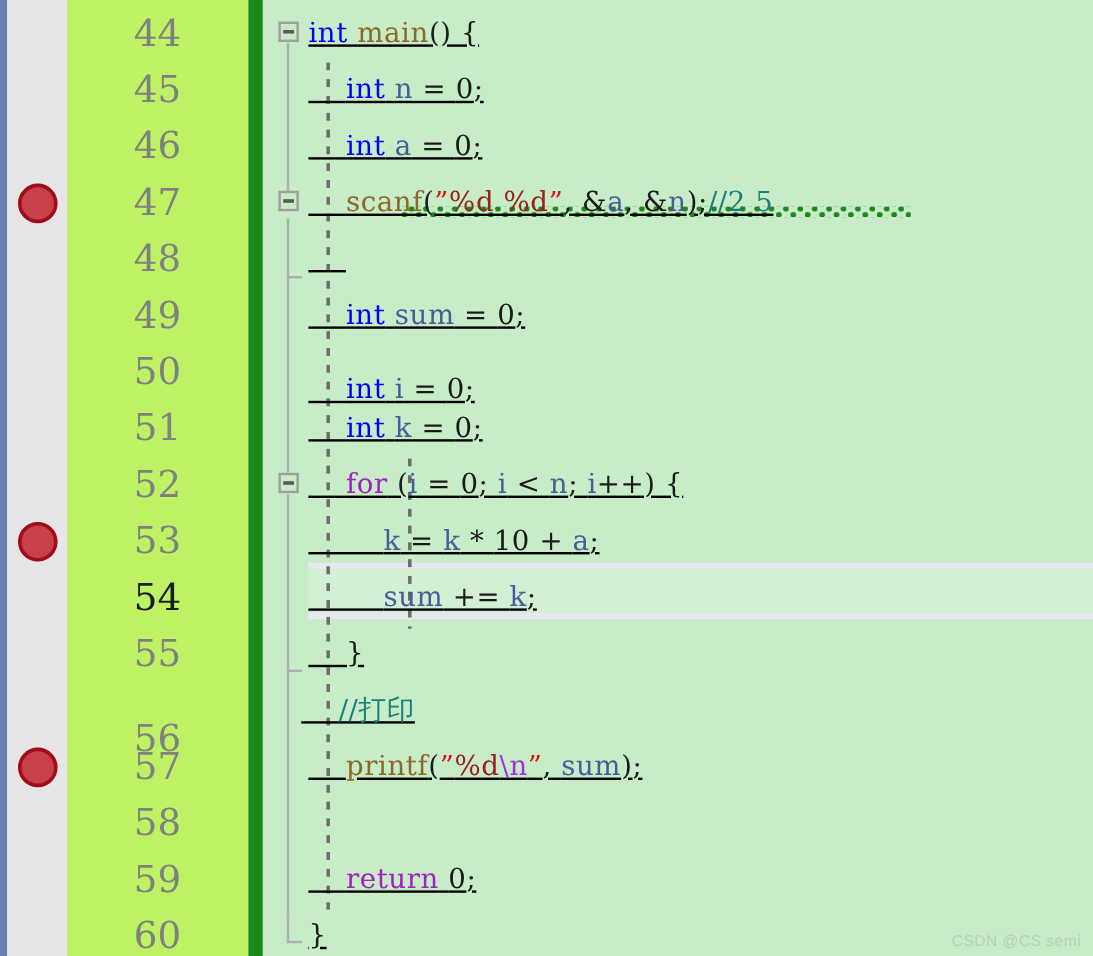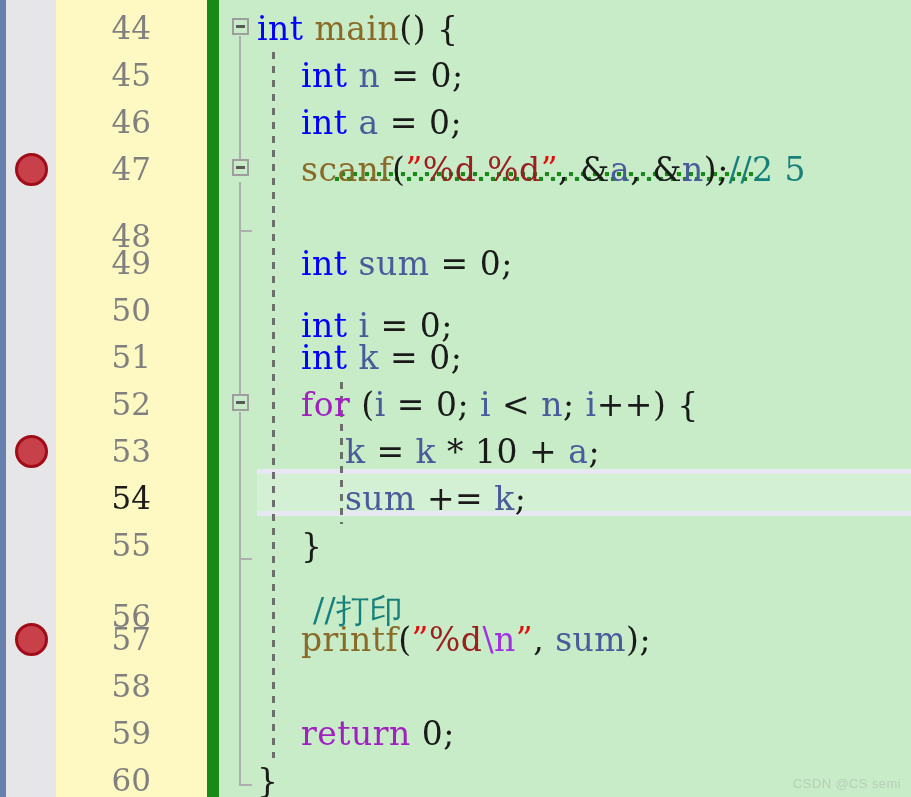--- a/index.html
+++ b/index.html
@@ -42,21 +42,21 @@
     background: #c8404a;
     border: 3px solid #a00c18;
     box-sizing: border-box;
   }
 
   
   .linenum-col {
     position: absolute;
     left: 56px; top: 0;
     width: 151px; height: 797px;
-    background: #fef9c3;
+    background: #bef264;
   }
   .linenum {
     position: absolute;
     right: 56px;
     width: 90px;
     text-align: right;
     font-size: 31px;
     line-height: 47px;
     color: #808080;
     font-family: "DejaVu Serif", "Liberation Serif", serif;
@@ -139,23 +139,24 @@
     border-bottom: 5px solid #e8e8f2;
     box-sizing: border-box;
   }
 
   
   .code-line {
     position: absolute;
     left: 0;
     white-space: pre;
     font-family: "DejaVu Serif", "Liberation Serif", serif;
-    font-size: 33px;
+    font-size: 23px;
     line-height: 47px;
     letter-spacing: 0.5px;
+    text-decoration: underline;
   }
 
   
   .t-kw       { color: #0000ff; }
   .t-ctrl     { color: #a020c0; }
   .t-fn       { color: #8a6a28; }
   .t-var      { color: #4a5a9a; }
   .t-punct    { color: #1a1a1a; }
   .t-num      { color: #1a1a1a; }
   .t-str      { color: #9a2020; }
@@ -201,21 +202,21 @@
         <div class="bp-dot" style="top: 623px; background: rgb(200, 64, 74); border-color: rgb(160, 12, 24);"></div>
       </div>
   </div>
 
   <div class="linenum-col">
     <div id="linenum-holder">
         <div class="linenum" style="top: 5px;">44</div>
         <div class="linenum" style="top: 52px;">45</div>
         <div class="linenum" style="top: 99px;">46</div>
         <div class="linenum" style="top: 146px;">47</div>
-        <div class="linenum" style="top: 193px; margin-top: 20px;">48</div>
+        <div class="linenum" style="top: 193px;">48</div>
         <div class="linenum" style="top: 240px; text-align: right;">49</div>
         <div class="linenum" style="top: 287px;">50</div>
         <div class="linenum" style="top: 334px;">51</div>
         <div class="linenum" style="top: 381px;">52</div>
         <div class="linenum" style="top: 428px;">53</div>
         <div class="linenum current" style="top: 475px;">54</div>
         <div class="linenum" style="top: 522px;">55</div>
         <div class="linenum" style="top: 593px;">56</div>
         <div class="linenum" style="top: 616px;">57</div>
         <div class="linenum" style="top: 663px;">58</div>
@@ -259,21 +260,21 @@
         <div class="code-line" style="top: 99px; left: 38px; text-align: right;"><span class="t-plain">    </span><span class="t-kw">int</span><span class="t-plain"> </span><span class="t-var">a</span><span class="t-punct"> = </span><span class="t-num">0</span><span class="t-punct">;</span></div>
         <div class="code-line" style="top: 146px; left: 38px;"><span class="t-plain">    </span><span class="t-fn">scanf</span><span class="t-punct">(</span><span class="t-quote">”</span><span class="t-str">%d %d</span><span class="t-quote">”</span><span class="t-punct">, </span><span class="t-punct">&amp;</span><span class="t-var">a</span><span class="t-punct">, </span><span class="t-punct">&amp;</span><span class="t-var">n</span><span class="t-punct">)</span><span class="t-punct">;</span><span class="t-comment">//2 5</span></div>
         <div class="code-line" style="top: 193px; left: 38px;"><span class="t-plain">    </span></div>
         <div class="code-line" style="top: 240px; left: 38px;"><span class="t-plain">    </span><span class="t-kw">int</span><span class="t-plain"> </span><span class="t-var">sum</span><span class="t-punct"> = </span><span class="t-num">0</span><span class="t-punct">;</span></div>
         <div class="code-line" style="top: 302px; left: 38px;"><span class="t-plain">    </span><span class="t-kw">int</span><span class="t-plain"> </span><span class="t-var">i</span><span class="t-punct"> = </span><span class="t-num">0</span><span class="t-punct">;</span></div>
         <div class="code-line" style="top: 334px; left: 38px;"><span class="t-plain">    </span><span class="t-kw">int</span><span class="t-plain"> </span><span class="t-var">k</span><span class="t-punct"> = </span><span class="t-num">0</span><span class="t-punct">;</span></div>
         <div class="code-line" style="top: 381px; left: 38px;"><span class="t-plain">    </span><span class="t-ctrl">for</span><span class="t-punct"> (</span><span class="t-var">i</span><span class="t-punct"> = </span><span class="t-num">0</span><span class="t-punct">; </span><span class="t-var">i</span><span class="t-punct"> &lt; </span><span class="t-var">n</span><span class="t-punct">; </span><span class="t-var">i</span><span class="t-punct">++) {</span></div>
         <div class="code-line" style="top: 428px; left: 38px;"><span class="t-plain">        </span><span class="t-var">k</span><span class="t-punct"> = </span><span class="t-var">k</span><span class="t-punct"> * </span><span class="t-num">10</span><span class="t-punct"> + </span><span class="t-var">a</span><span class="t-punct">;</span></div>
         <div class="code-line" style="top: 475px; left: 38px;"><span class="t-plain">        </span><span class="t-var">sum</span><span class="t-punct"> += </span><span class="t-var">k</span><span class="t-punct">;</span></div>
         <div class="code-line" style="top: 522px; left: 38px;"><span class="t-plain">    </span><span class="t-punct">}</span></div>
-        <div class="code-line" style="top: 569px; left: 50px; margin-top: 18px;"><span class="t-plain">    </span><span class="t-comment">//打印</span></div>
+        <div class="code-line" style="top: 569px; left: 32px;"><span class="t-plain">    </span><span class="t-comment">//打印</span></div>
         <div class="code-line" style="top: 616px; left: 38px;"><span class="t-plain">    </span><span class="t-fn">printf</span><span class="t-punct">(</span><span class="t-quote">”</span><span class="t-str">%d</span><span class="t-esc">\n</span><span class="t-quote">”</span><span class="t-punct">, </span><span class="t-var">sum</span><span class="t-punct">)</span><span class="t-punct">;</span></div>
         <div class="code-line" style="top: 663px; left: 38px;"></div>
         <div class="code-line" style="top: 710px; left: 38px;"><span class="t-plain">    </span><span class="t-ctrl">return</span><span class="t-plain"> </span><span class="t-num">0</span><span class="t-punct">;</span></div>
         <div class="code-line" style="top: 757px; left: 38px;"><span class="t-punct">}</span></div>
       </div>
   </div>
 
   <div class="watermark">CSDN @CS semi</div>
 </div>
 

